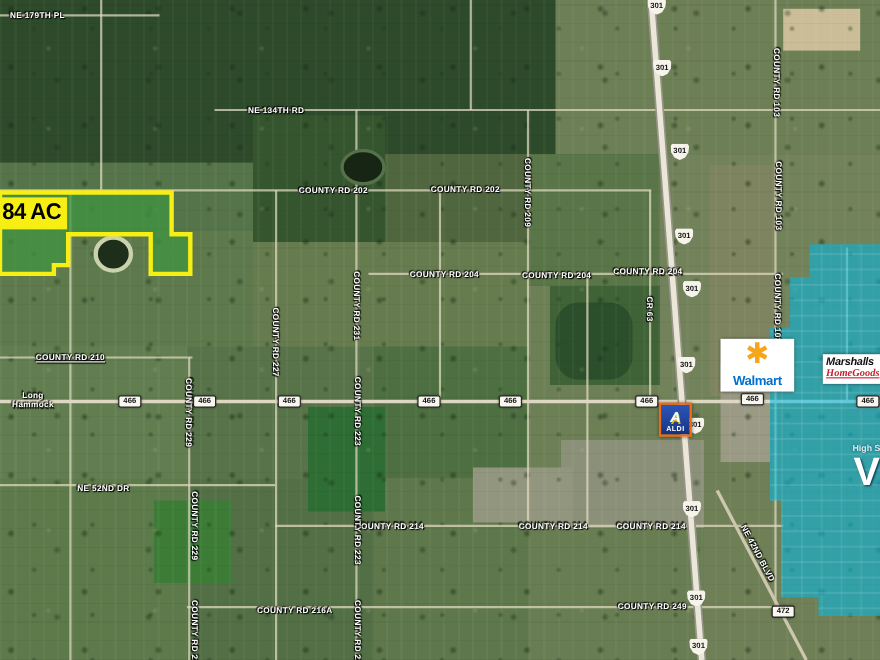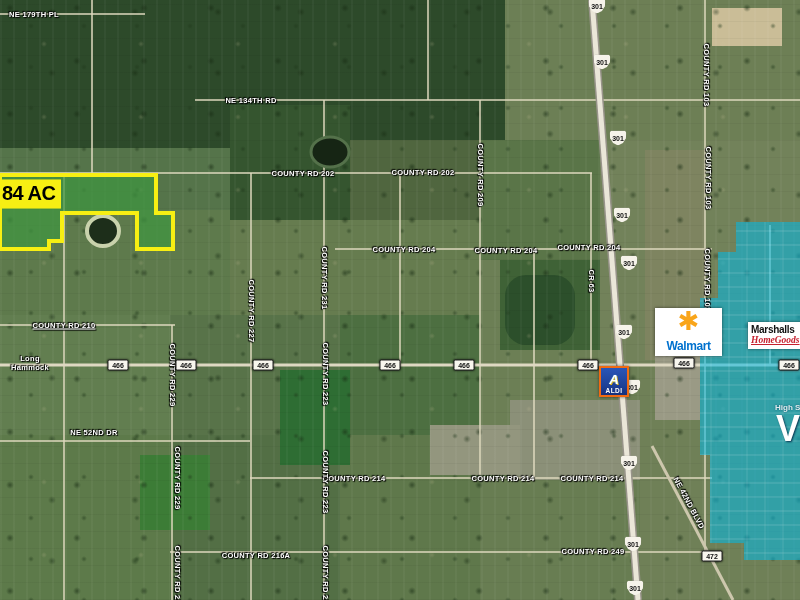--- a/index.html
+++ b/index.html
@@ -39,21 +39,21 @@
     letter-spacing:-.5px;transform:scaleY(1.04);}
   
   .logo{position:absolute;z-index:7;background:#fff;box-shadow:0 0 3px rgba(0,0,0,.55);}
   .walmart{left:655px;top:308px;width:67px;height:48px;display:flex;flex-direction:column;
     align-items:center;justify-content:flex-end;padding-bottom:3px;}
   .walmart .spark{position:absolute;top:-2px;left:50%;transform:translateX(-50%);
     font-size:26px;line-height:30px;color:#f9a51a;}
   .walmart .wm-text{font-size:12px;font-weight:bold;color:#0071ce;letter-spacing:-.4px;}
   .marshalls{left:748px;top:322px;width:60px;height:27px;display:flex;flex-direction:column;
     align-items:flex-start;justify-content:center;padding-left:3px;}
-  .marshalls .m-text{font-size:10px;font-weight:bold;color:#111;letter-spacing:-.3px;line-height:1;}
+  .marshalls .m-text{font-size:10px;font-weight:bold;color:#111;letter-spacing:-.3px;line-height:1;font-style:italic;}
   .marshalls .hg-text{font-family:"Liberation Serif",serif;font-style:italic;font-weight:bold;
     font-size:9.5px;color:#c6202e;line-height:1.1;text-decoration:underline;}
   .aldi{left:599px;top:366px;width:30px;height:31px;border:2px solid #f06a12;
     background:linear-gradient(180deg,#2a56b8 0%,#1d3f94 70%,#16307a 100%);
     display:flex;flex-direction:column;align-items:center;justify-content:flex-end;}
   .aldi .aldi-a{font-size:13px;line-height:13px;font-weight:bold;color:#fff;font-style:italic;
     text-shadow:0 0 1px #7fe3ff,1px 1px 0 #f2b705;}
   .aldi .aldi-text{font-size:6.5px;font-weight:bold;color:#fff;letter-spacing:.4px;line-height:9px;}
   
   .ov-text{position:absolute;z-index:7;color:rgba(255,255,255,.85);font-weight:bold;
@@ -145,25 +145,25 @@
   <div class="label-layer">
       <span class="road-label" style="left: 34px; top: 14px;">NE 179TH PL</span>
       <span class="road-label" style="left: 251px; top: 100px;">NE 134TH RD</span>
       <span class="road-label" style="left: 303px; top: 173px;">COUNTY RD 202</span>
       <span class="road-label" style="left: 423px; top: 172px;">COUNTY RD 202</span>
       <span class="road-label" style="left: 404px; top: 249px;">COUNTY RD 204</span>
       <span class="road-label" style="left: 506px; top: 250px;">COUNTY RD 204</span>
       <span class="road-label" style="left: 589px; top: 247px;">COUNTY RD 204</span>
       <span class="road-label" style="left: 64px; top: 325px; text-decoration: underline;">COUNTY RD 210</span>
       <span class="road-label wrap" style="width: 58px; left: 30px; top: 364px;">Long Hammock</span>
-      <span class="road-label" style="left: 94px; top: 432px; text-align: center;">NE 52ND DR</span>
+      <span class="road-label" style="left: 94px; top: 444px; text-align: center;">NE 52ND DR</span>
       <span class="road-label" style="left: 354px; top: 478px;">COUNTY RD 214</span>
       <span class="road-label" style="left: 503px; top: 478px;">COUNTY RD 214</span>
       <span class="road-label" style="left: 592px; top: 478px;">COUNTY RD 214</span>
-      <span class="road-label" style="left: 256px; top: 555px;">COUNTY RD 216A</span>
+      <span class="road-label" style="left: 268px; top: 555px;">COUNTY RD 216A</span>
       <span class="road-label" style="left: 593px; top: 551px;">COUNTY RD 249</span>
       <span class="road-label" style="transform: translate(-50%, -50%) rotate(90deg); left: 480px; top: 175px;">COUNTY RD 209</span>
       <span class="road-label" style="transform: translate(-50%, -50%) rotate(90deg); left: 706px; top: 75px;">COUNTY RD 103</span>
       <span class="road-label" style="transform: translate(-50%, -50%) rotate(90deg); left: 708px; top: 178px;">COUNTY RD 103</span>
       <span class="road-label" style="transform: translate(-50%, -50%) rotate(90deg); left: 707px; top: 280px;">COUNTY RD 103</span>
       <span class="road-label" style="transform: translate(-50%, -50%) rotate(90deg); left: 591px; top: 281px;">CR 63</span>
       <span class="road-label" style="transform: translate(-50%, -50%) rotate(90deg); left: 324px; top: 278px;">COUNTY RD 231</span>
       <span class="road-label" style="transform: translate(-50%, -50%) rotate(90deg); left: 251px; top: 311px;">COUNTY RD 227</span>
       <span class="road-label" style="transform: translate(-50%, -50%) rotate(90deg); left: 172px; top: 375px;">COUNTY RD 229</span>
       <span class="road-label" style="transform: translate(-50%, -50%) rotate(90deg); left: 325px; top: 374px;">COUNTY RD 223</span>

